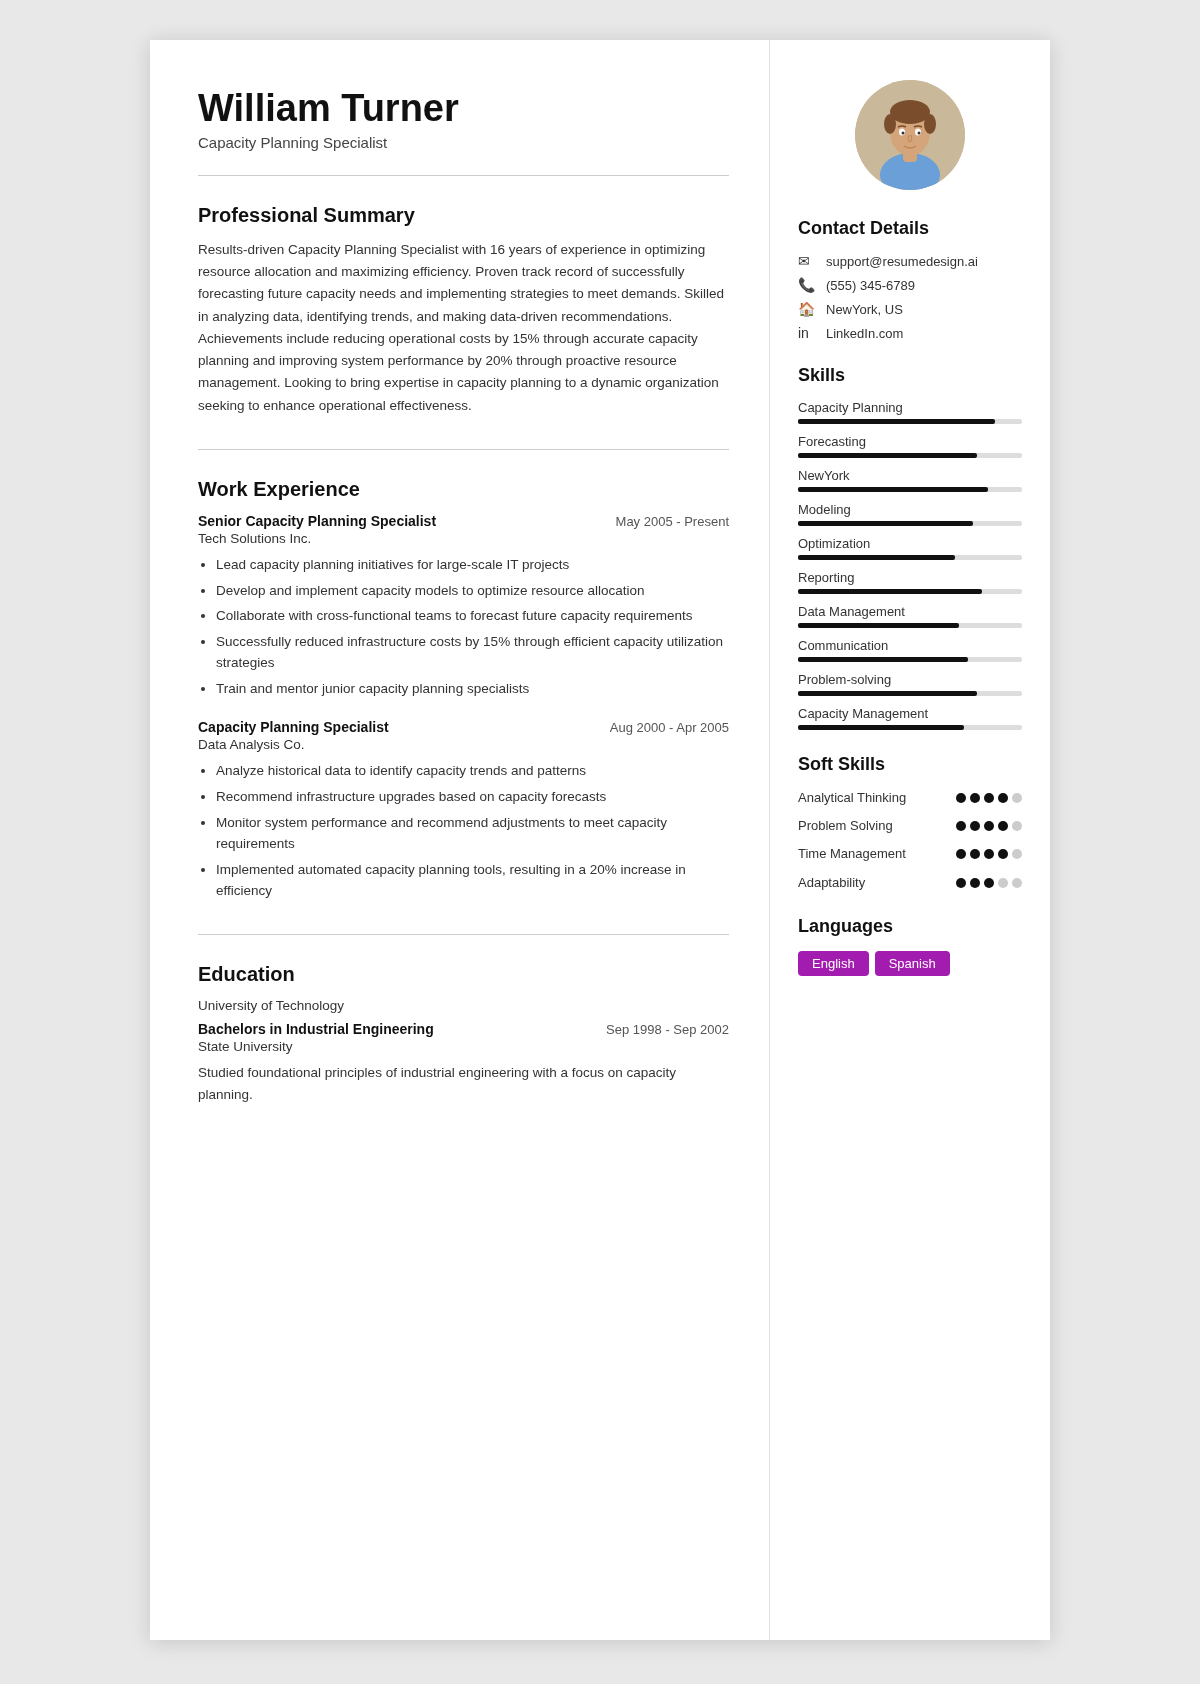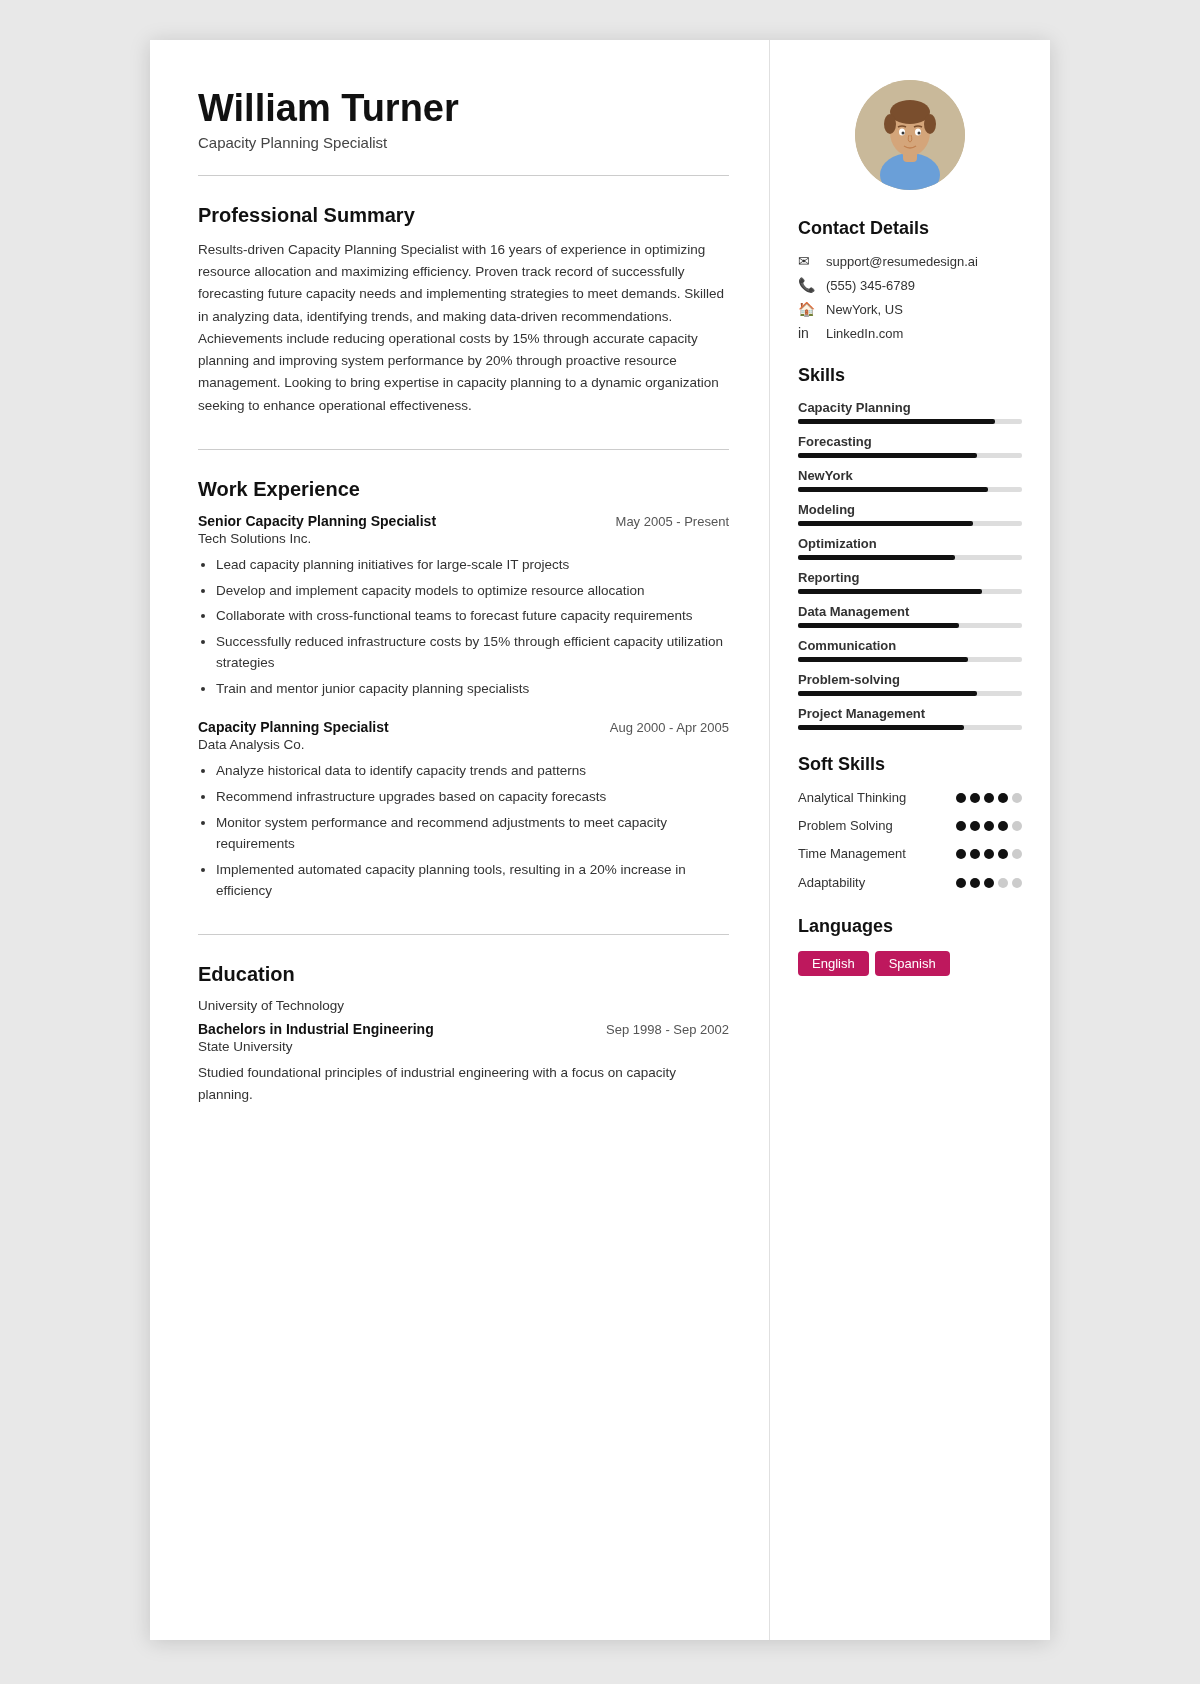--- a/index.html
+++ b/index.html
@@ -145,21 +145,20 @@
       margin-bottom: 24px;
     }
     
     .skill-item {
       margin-bottom: 10px;
     }
     .skill-label {
       font-size: 13px;
       color: #333;
       margin-bottom: 4px;
-      font-weight: bold;
     }
     .skill-bar-bg {
       height: 5px;
       background: #ddd;
       border-radius: 2px;
       width: 100%;
       position: relative;
     }
     .skill-bar-fill {
       height: 5px;
@@ -189,21 +188,21 @@
     .dot {
       width: 10px;
       height: 10px;
       border-radius: 50%;
     }
     .dot.filled { background: #111; }
     .dot.empty { background: #ccc; }
     
     .lang-tag {
       display: inline-block;
-      background: #be185d;
+      background: #a21caf;
       color: #fff;
       font-size: 13px;
       padding: 5px 14px;
       border-radius: 4px;
       margin-right: 6px;
       font-weight: 500;
     }
   </style>
 </head>
 <body>
@@ -386,21 +385,21 @@
               <div class="skill-bar-fill" style="width: 76%;"></div>
             </div>
           </div>
           <div class="skill-item">
             <div class="skill-label">Problem-solving</div>
             <div class="skill-bar-bg">
               <div class="skill-bar-fill" style="width: 80%;"></div>
             </div>
           </div>
           <div class="skill-item">
-            <div class="skill-label">Project Management</div>
+            <div class="skill-label">Capacity Management</div>
             <div class="skill-bar-bg">
               <div class="skill-bar-fill" style="width: 74%;"></div>
             </div>
           </div>
         </div>
     </div>
 
     <div class="right-section">
       <div class="right-section-title">Soft Skills</div>
       <div id="soft-skills-container">

